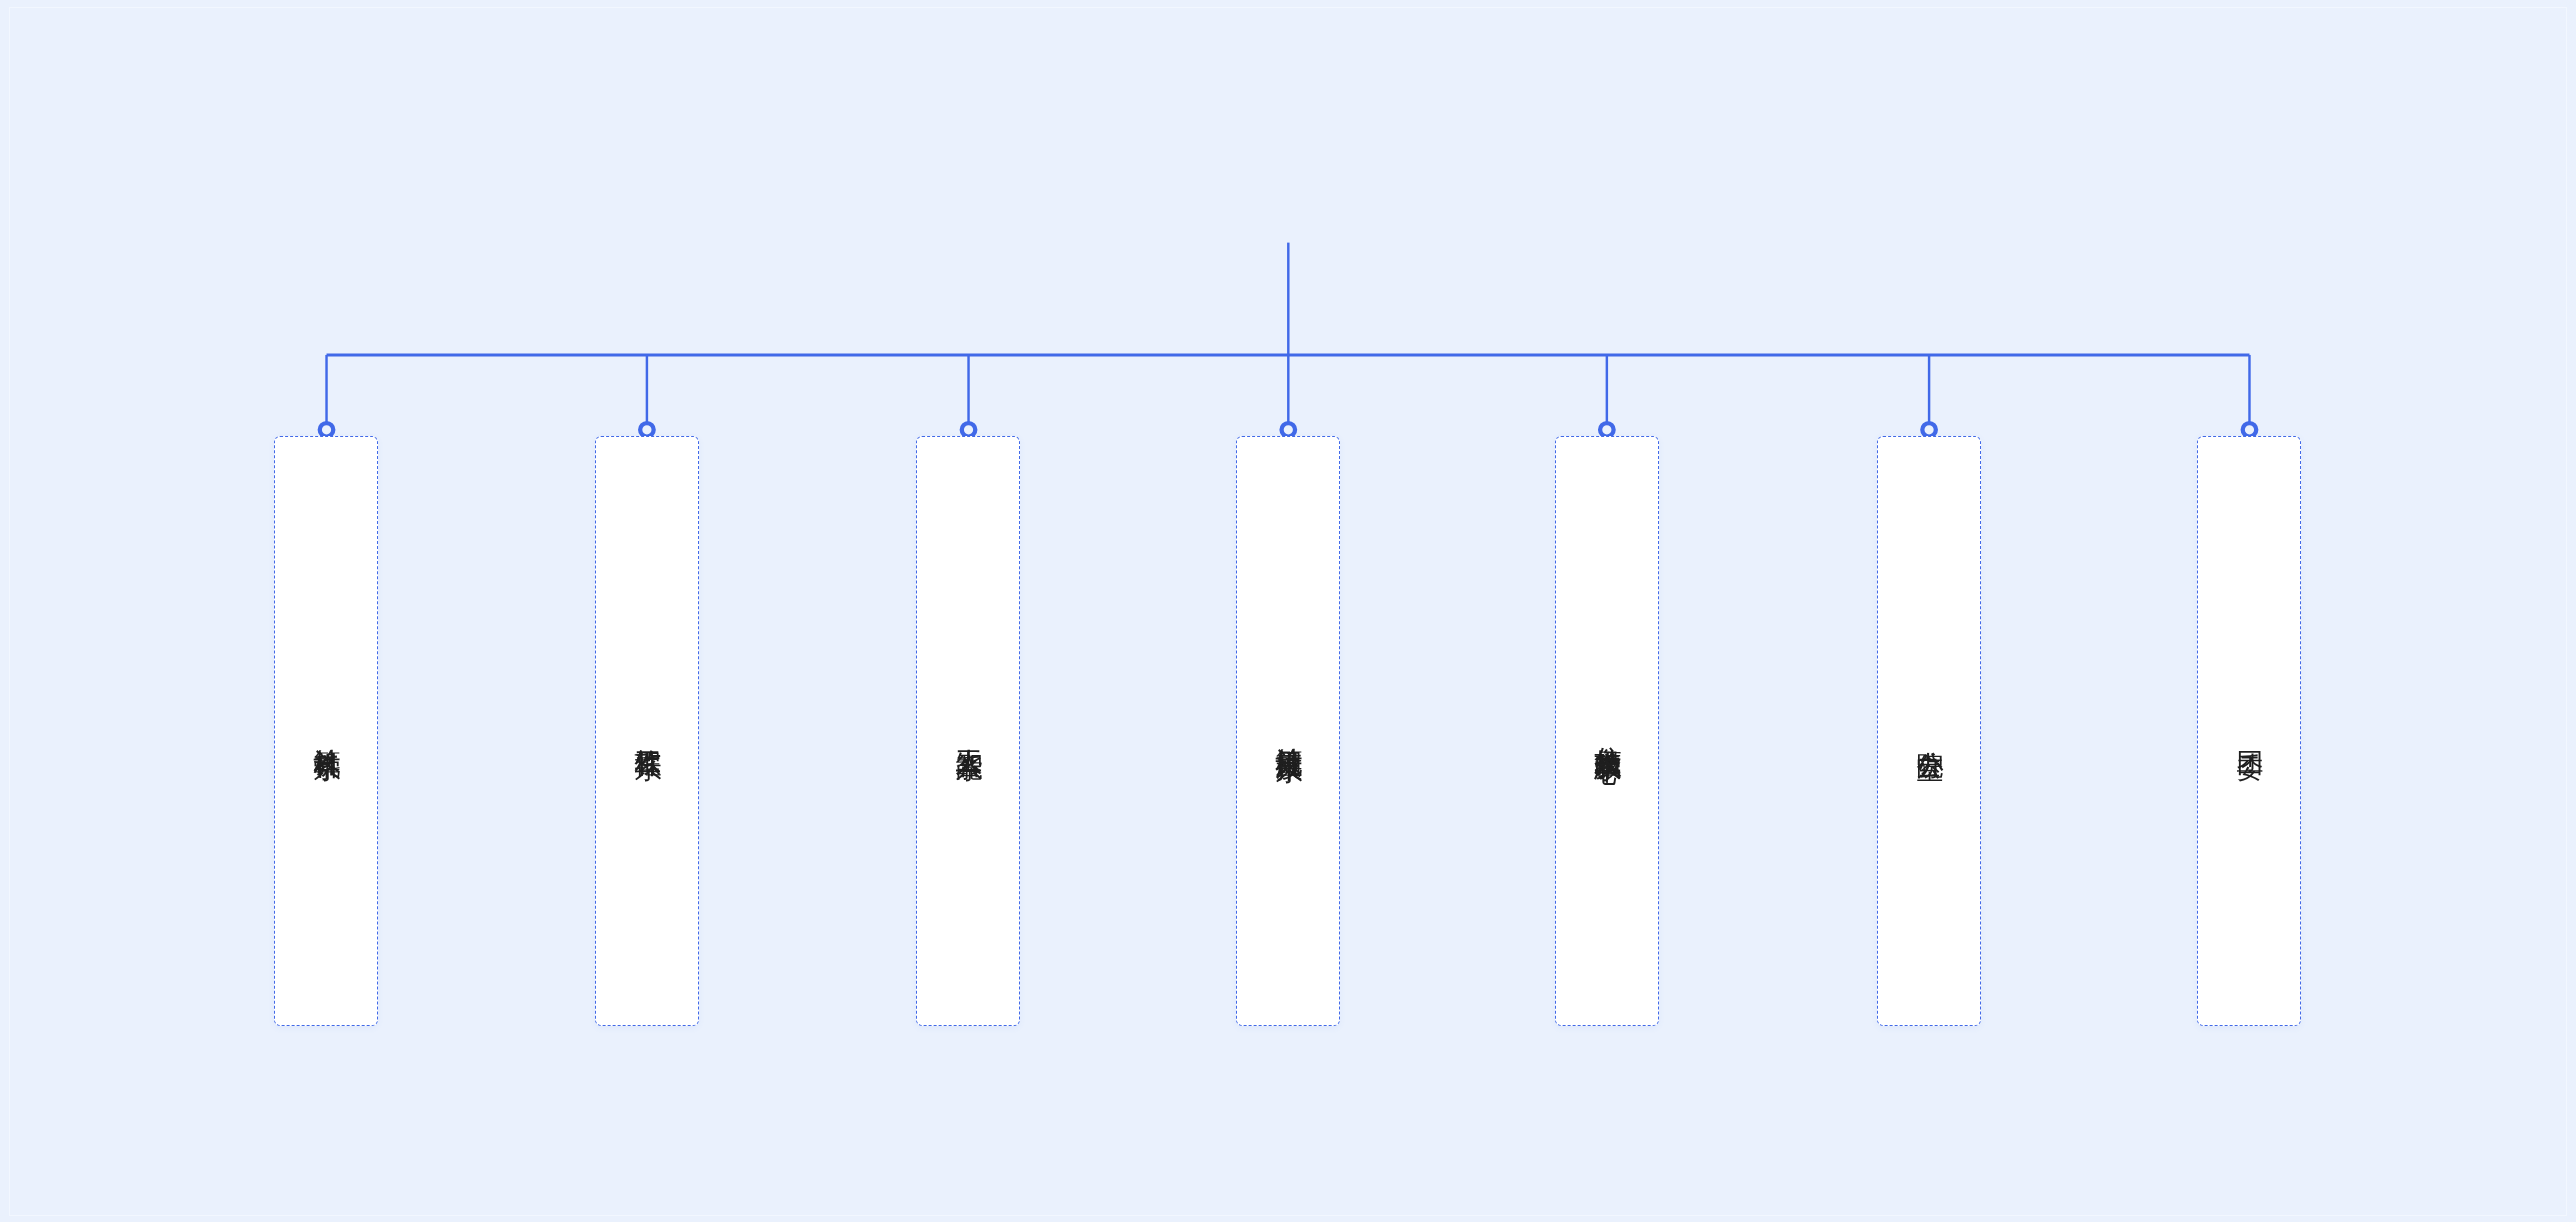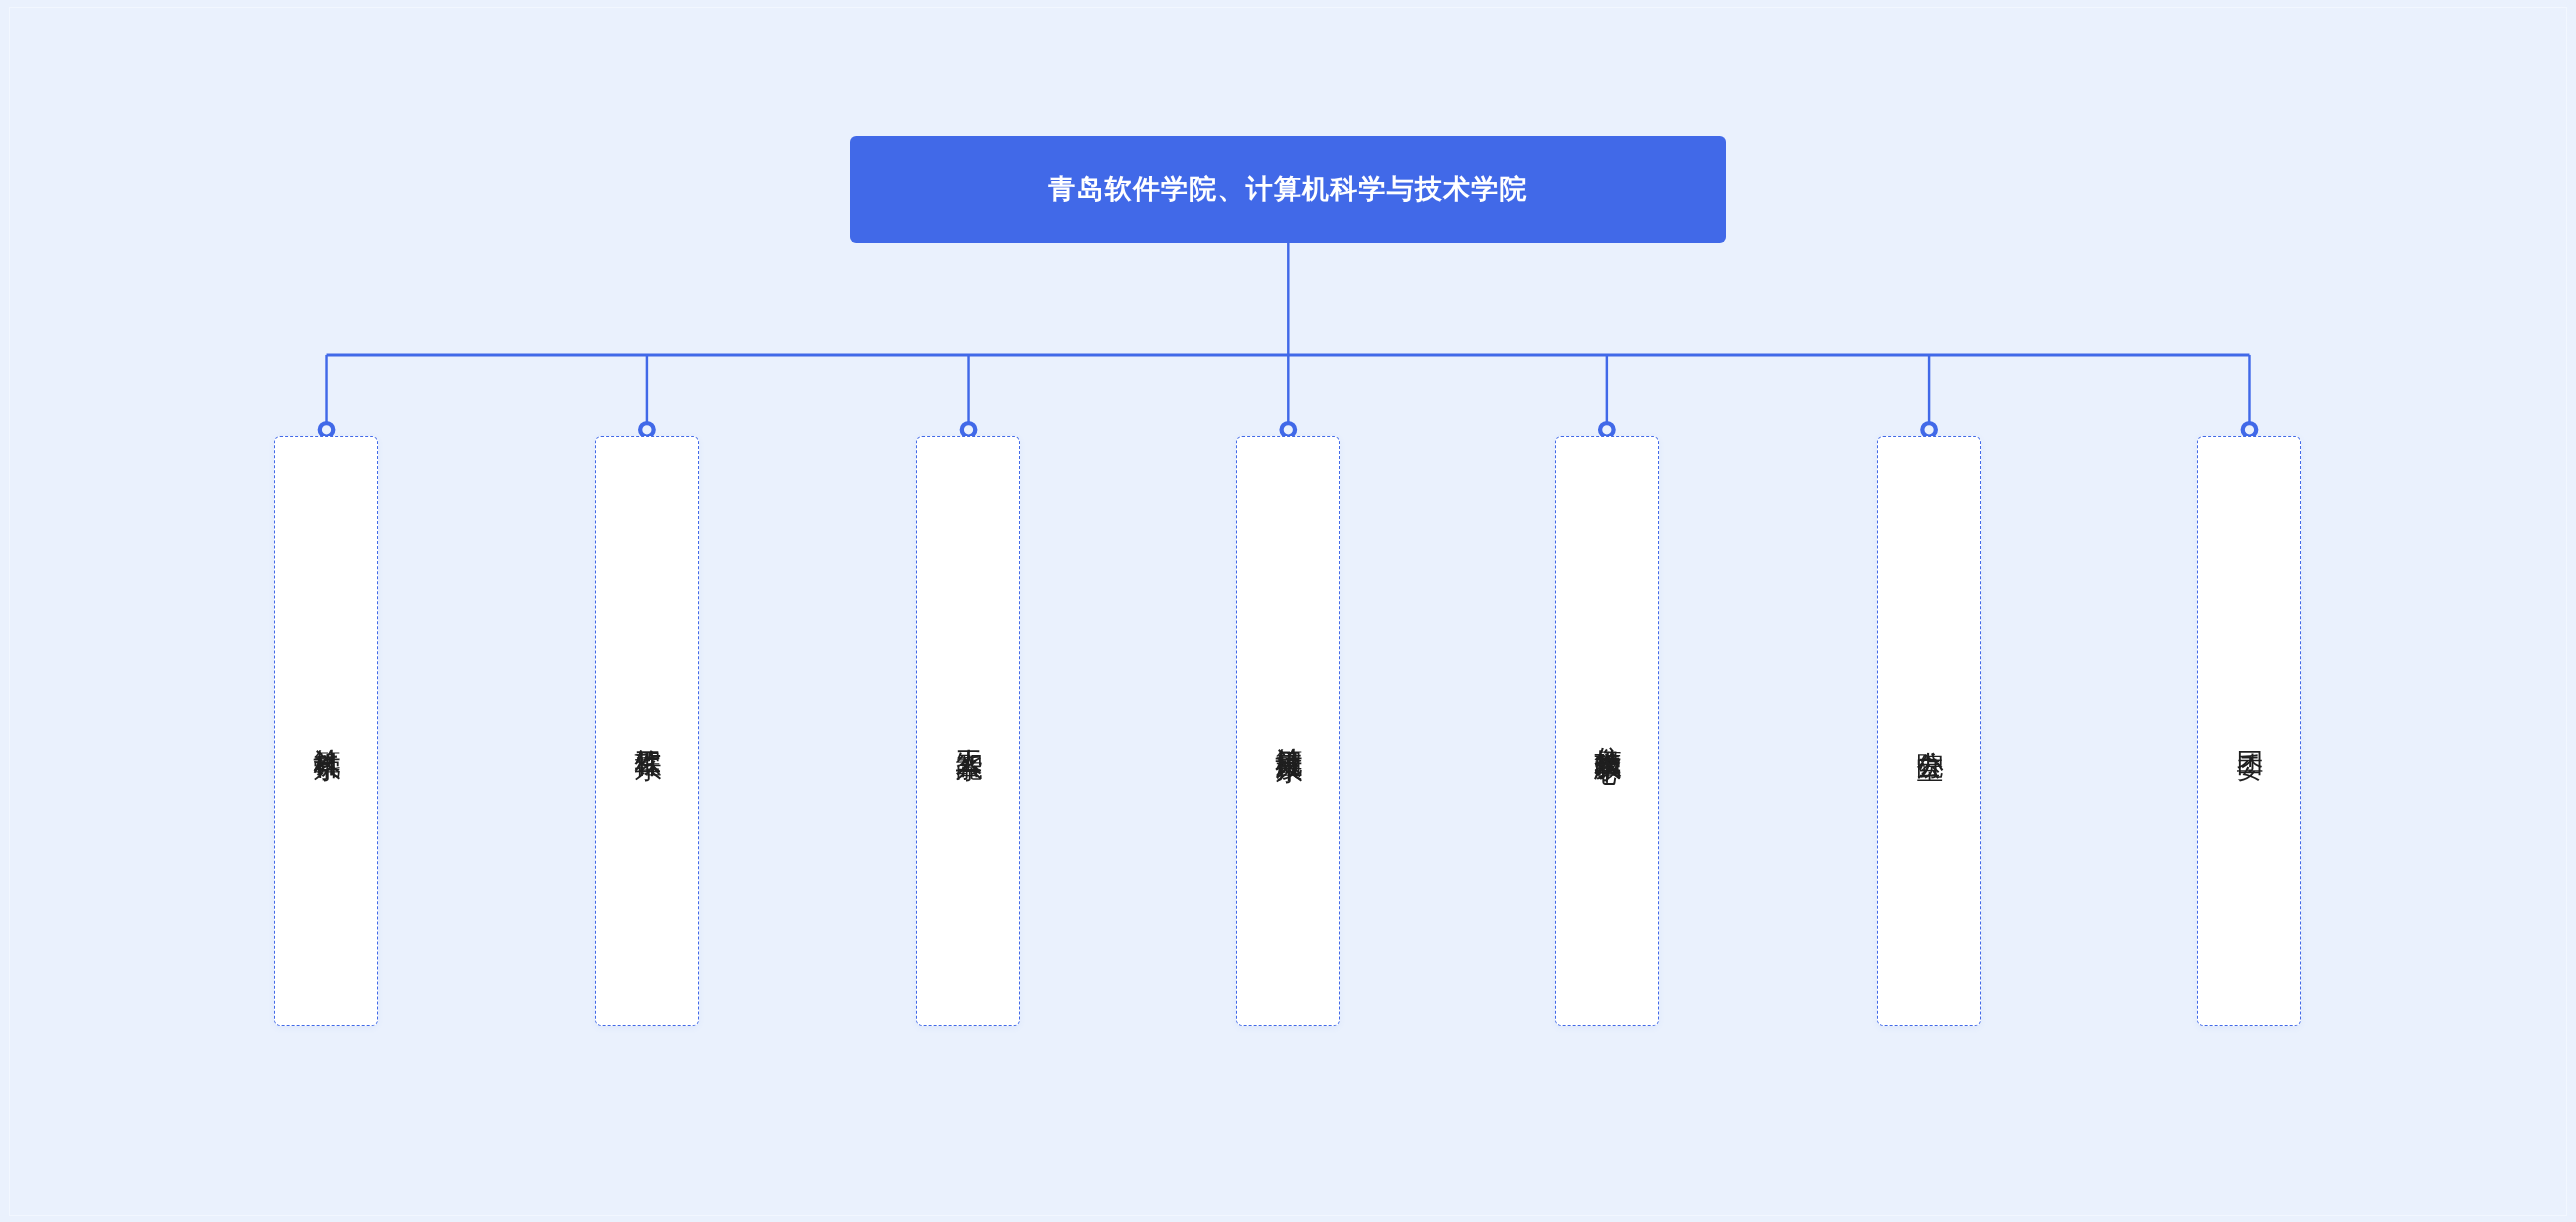--- a/index.html
+++ b/index.html
@@ -111,23 +111,20 @@
 
     <circle cx="532" cy="700" r="11" fill="#eaf1fd" stroke="#4169e8" stroke-width="7"></circle>
     <circle cx="1054" cy="700" r="11" fill="#eaf1fd" stroke="#4169e8" stroke-width="7"></circle>
     <circle cx="1578" cy="700" r="11" fill="#eaf1fd" stroke="#4169e8" stroke-width="7"></circle>
     <circle cx="2099" cy="700" r="11" fill="#eaf1fd" stroke="#4169e8" stroke-width="7"></circle>
     <circle cx="2618" cy="700" r="11" fill="#eaf1fd" stroke="#4169e8" stroke-width="7"></circle>
     <circle cx="3143" cy="700" r="11" fill="#eaf1fd" stroke="#4169e8" stroke-width="7"></circle>
     <circle cx="3665" cy="700" r="11" fill="#eaf1fd" stroke="#4169e8" stroke-width="7"></circle>
   </svg>
 
-  <div id="root-node">
-    <span class="root-label">青岛软件学院、计算机科学与技术学院</span>
-  </div>
 
   <div class="leaf-node" style="left:274px">
     <span class="leaf-label">计算机科学系</span>
   </div>
   <div class="leaf-node" style="left:595px">
     <span class="leaf-label">软件工程系</span>
   </div>
   <div class="leaf-node" style="left:916px">
     <span class="leaf-label">人工智能系</span>
   </div>

